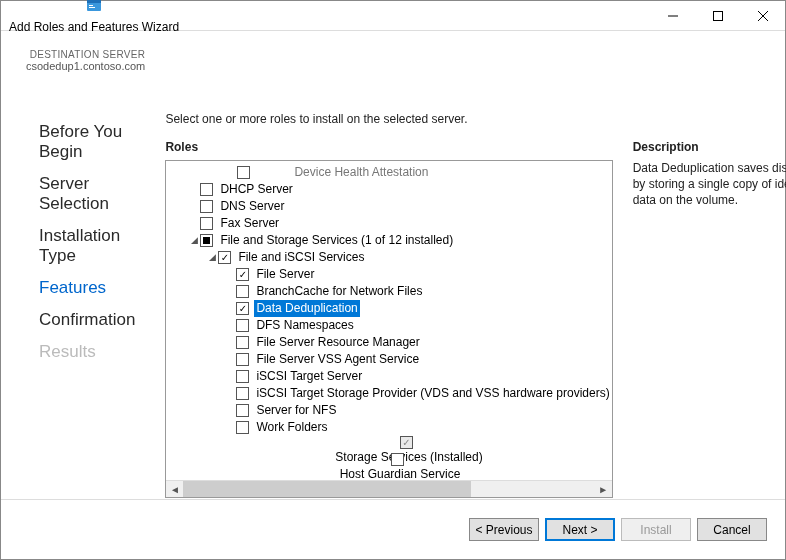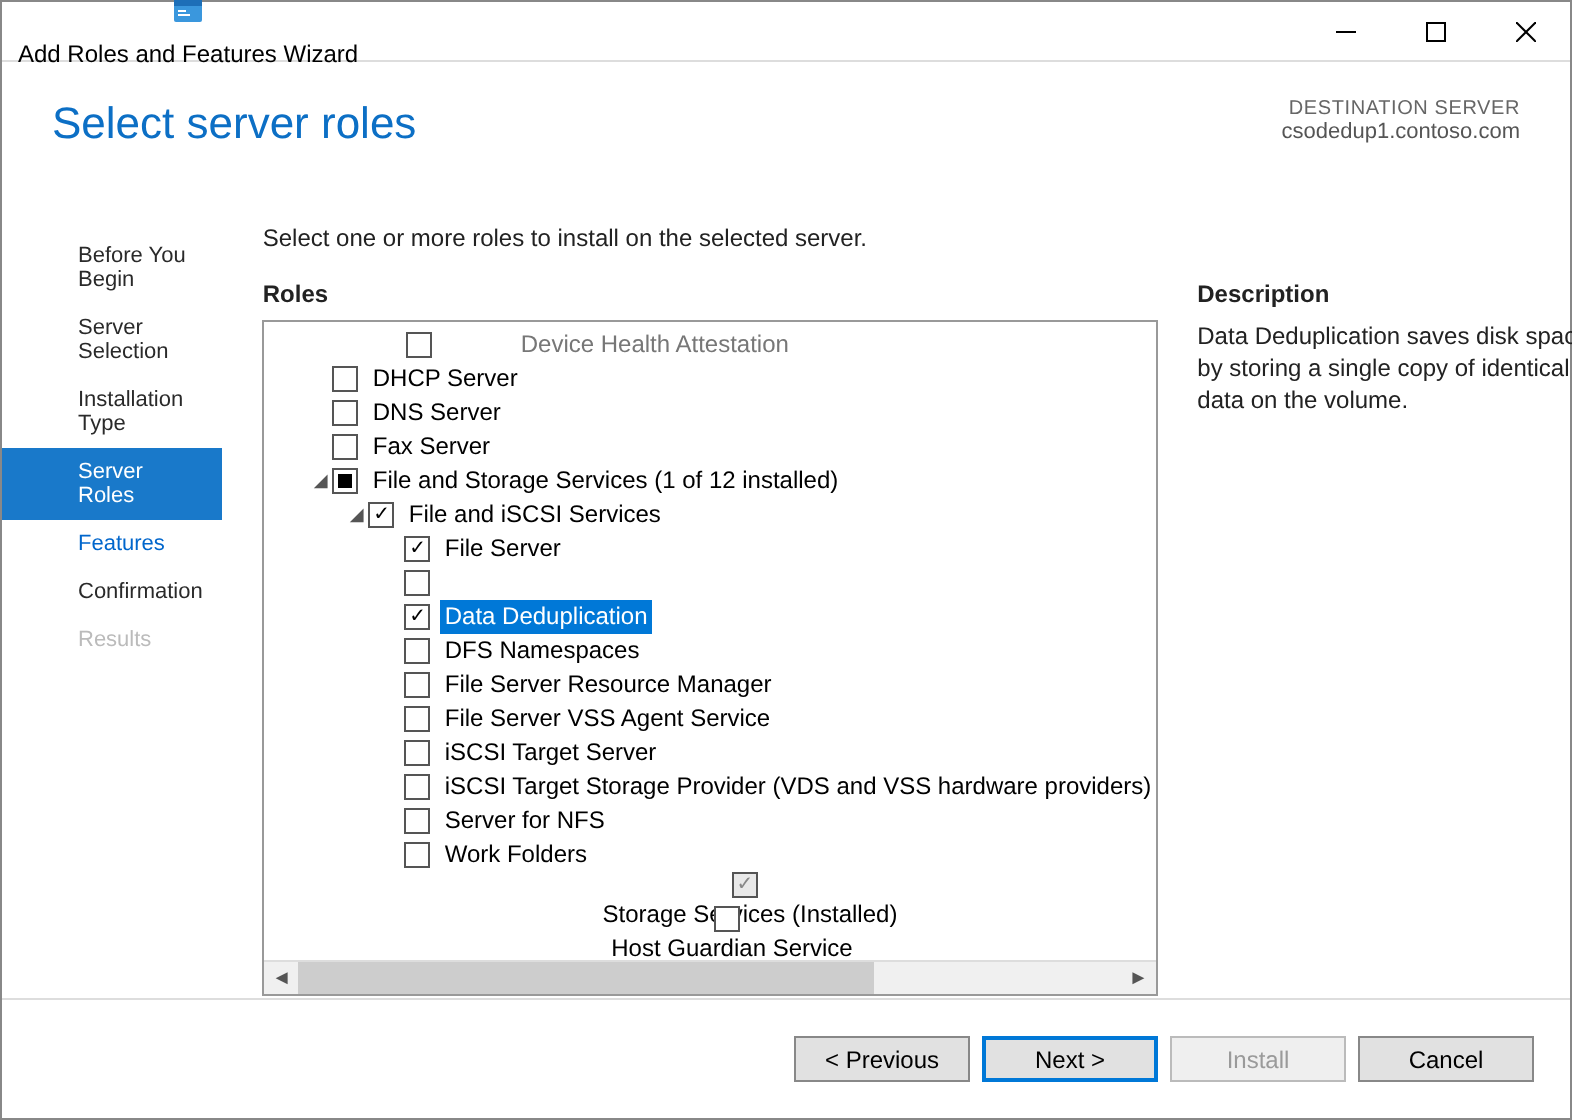--- a/index.html
+++ b/index.html
@@ -12,21 +12,21 @@
   .winbtns { display: flex; }
   .winbtn { width: 45px; height: 30px; display: flex; align-items: center; justify-content: center; cursor: pointer; }
 
   .header { padding: 18px 25px 0 25px; display: flex; justify-content: space-between; align-items: flex-start; height: 75px; }
   .page-title { font-size: 22px; color: #0c6fc5; font-weight: 400; }
   .dest { text-align: right; font-size: 11px; color: #555; }
   .dest .label { text-transform: uppercase; letter-spacing: 0.3px; font-size: 10px; color: #666; }
 
   .body { display: flex; height: 392px; }
   .sidebar { width: 190px; padding-top: 10px; }
-  .step { padding: 6px 10px 6px 38px; font-size: 11px; color: #2a2a2a; cursor: pointer; }
+  .step { padding: 6px 10px 6px 38px; font-size: 17px; color: #2a2a2a; cursor: pointer; }
   .step.selected { background: #1979ca; color: #fff; }
   .step.link { color: #0066cc; }
   .step.disabled { color: #bbb; cursor: default; }
 
   .main { flex: 1; padding: 0 20px 0 20px; display: flex; flex-direction: column; }
   .instruction { font-size: 12px; color: #222; margin-bottom: 14px; margin-top: 6px; }
   .cols { display: flex; gap: 20px; flex: 1; min-height: 0; }
   .rolescol { flex: 1; display: flex; flex-direction: column; min-width: 0; }
   .desccol { width: 200px; }
   .sec-title { font-weight: 600; font-size: 12px; color: #222; margin-bottom: 6px; }
@@ -44,21 +44,21 @@
   .cb.mixed::after { content:""; width:7px; height:7px; background:#000; display:block; }
   .cb.locked { background:#e9e9e9; }
   .cb.locked.checked::after { color:#888; }
   .nlabel { padding: 0 2px; cursor:default; }
   .nlabel.sel { background:#0078d7; color:#fff; }
   .nlabel.dim { color:#777; }
 
   .desc-text { font-size: 12px; color: #222; line-height: 1.35; }
 
   .footer { border-top: 1px solid #ddd; padding: 12px 18px; display:flex; justify-content:flex-end; gap:6px; position:absolute; bottom:0; left:0; right:0; height: 60px; align-items:center; background:#fff; }
-  .btn { width: 88px; height: 23px; border: 1px solid #888; background: #e1e1e1; font-size: 12px; cursor: pointer; }
+  .btn { width: 70px; height: 23px; border: 1px solid #888; background: #e1e1e1; font-size: 12px; cursor: pointer; }
   .btn:disabled { color:#9a9a9a; background:#efefef; border-color:#bbb; cursor:default; }
   .btn.default { border: 2px solid #0078d7; }
 </style>
 </head>
 <body>
 
 <div class="window">
 
   <div class="titlebar">
     <div class="titlebar-left">
@@ -86,33 +86,31 @@
       <div class="winbtn close">
           <svg width="10" height="10">
             <line x1="0" y1="0" x2="10" y2="10" stroke="#000" stroke-width="1"></line>
             <line x1="10" y1="0" x2="0" y2="10" stroke="#000" stroke-width="1"></line>
           </svg>
         </div>
     </div>
   </div>
 
   <div class="header">
-    <div class="page-title">Select server roles</div>
     <div class="dest">
       <div class="label">DESTINATION SERVER</div>
       <div>csodedup1.contoso.com</div>
     </div>
   </div>
 
   <div class="body">
     <div class="sidebar" id="sidebar">
         <div class="step">Before You Begin</div>
         <div class="step">Server Selection</div>
         <div class="step">Installation Type</div>
-        <div class="step selected">Server Roles</div>
         <div class="step link">Features</div>
         <div class="step">Confirmation</div>
         <div class="step disabled">Results</div>
       </div>
 
     <div class="main">
       <div class="instruction">Select one or more roles to install on the selected server.</div>
       <div class="cols">
         <div class="rolescol">
           <div class="sec-title">Roles</div>
@@ -149,20 +147,21 @@
                   <span class="nlabel">File and iSCSI Services</span>
                 </div>
                 <div class="node" style="padding-left: 58px;">
                   <span class="expander"></span>
                   <span class="cb checked"></span>
                   <span class="nlabel">File Server</span>
                 </div>
                 <div class="node" style="padding-left: 58px;">
                   <span class="expander"></span>
                   <span class="cb"></span>
+                  <span class="nlabel">BranchCache for Network Files</span>
                 </div>
                 <div class="node" style="padding-left: 58px;">
                   <span class="expander"></span>
                   <span class="cb checked"></span>
                   <span class="nlabel sel">Data Deduplication</span>
                 </div>
                 <div class="node" style="padding-left: 58px;">
                   <span class="expander"></span>
                   <span class="cb"></span>
                   <span class="nlabel">DFS Namespaces</span>

